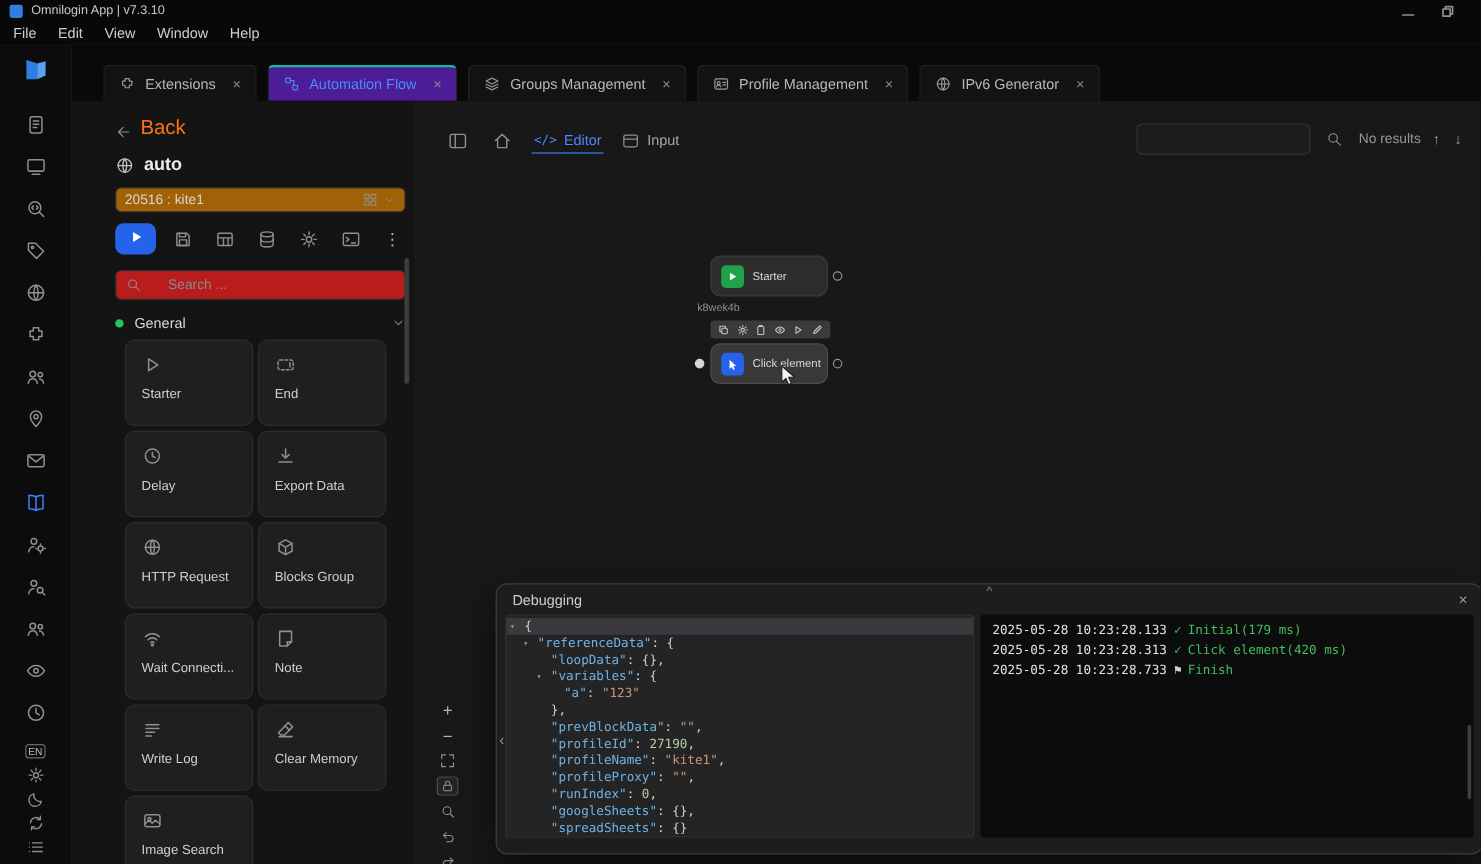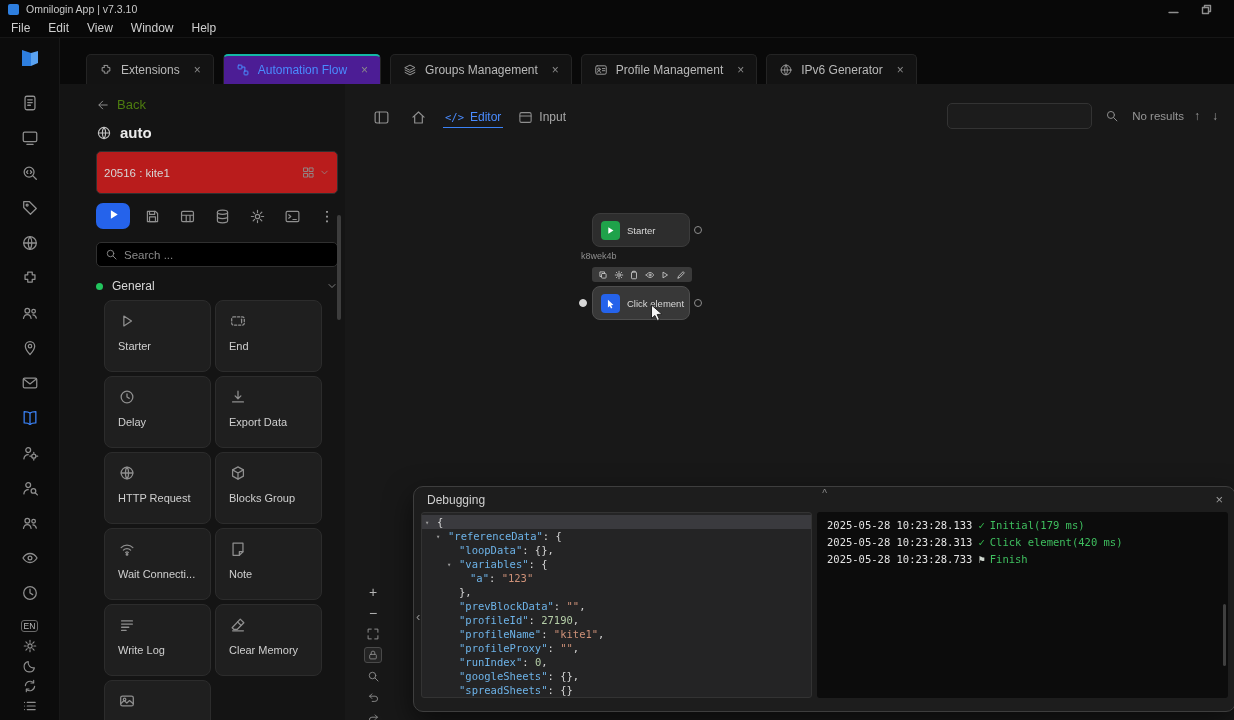--- a/index.html
+++ b/index.html
@@ -33,30 +33,30 @@
 .tabbar{height:46px;background:#090909;display:flex;align-items:flex-end;gap:9px;padding:0 0 0 26px}
 .tab{height:30px;display:flex;align-items:center;gap:8px;padding:0 10px 0 12px;background:#131313;border:1px solid #242424;border-bottom:none;border-radius:5px 5px 0 0;font-size:12px;color:#b9b9b9;white-space:nowrap}
 .tab svg.ic{stroke:#9a9a9a}
 .tab.active{background:#4c1d95;color:#4a8cff;border-top:2px solid #14b8a6}
 .tab.active svg.ic{stroke:#4a8cff}
 .tab-close{color:#8a8a8a;font-size:12px;margin-left:4px;padding:0 2px}
 
 
 .content{flex:1;display:flex;min-height:0}
 .left-panel{width:285px;background:#141414;position:relative;padding:13px 0 0 36px;flex:0 0 auto;overflow:hidden}
-.back-row{display:flex;align-items:flex-end;gap:7px;font-size:13px;color:#4d7c0f;width:70px}
+.back-row{display:flex;align-items:flex-end;gap:7px;font-size:17px;color:#f97316;width:70px}
 .flow-title-row{display:flex;align-items:center;gap:8px;margin-top:12px}
 .flow-title{font-size:15px;font-weight:bold;color:#ececec}
-.profile-select{margin-top:10px;width:242px;height:43px;background:#b91c1c;border:1px solid #303030;border-radius:5px;display:flex;align-items:center;padding:0 7px;font-size:11.5px;color:#d6d6d6}
+.profile-select{margin-top:10px;width:242px;height:21px;background:#a16207;border:1px solid #303030;border-radius:5px;display:flex;align-items:center;padding:0 7px;font-size:11.5px;color:#d6d6d6}
 .ps-icons{margin-left:auto;display:flex;align-items:center;gap:4px}
 .panel-toolbar{margin-top:9px;display:flex;align-items:center;gap:9px}
 .run-btn{width:34px;height:26px;background:#2563eb;border-radius:7px;display:flex;align-items:center;justify-content:center}
 .pt-btn{width:26px;height:26px;display:flex;align-items:center;justify-content:center;border-radius:5px}
 .more-v{font-size:14px;color:#bdbdbd}
-.panel-search{margin-top:13px;width:242px;height:25px;background:#000000;border:1px solid #303030;border-radius:5px;display:flex;align-items:center;gap:6px;padding:0 8px}
+.panel-search{margin-top:13px;width:242px;height:25px;background:#b91c1c;border:1px solid #303030;border-radius:5px;display:flex;align-items:center;gap:22px;padding:0 8px}
 .panel-search input{background:transparent;border:none;outline:none;color:#ddd;font-size:11.5px;width:180px;font-family:"Liberation Sans",sans-serif}
 .panel-search input::placeholder{color:#8a8a8a}
 .section-row{margin-top:12px;width:242px;display:flex;align-items:center;gap:9px;font-size:12px;color:#d8d8d8}
 .dot{width:7px;height:7px;border-radius:50%;background:#22c55e}
 .section-chev{margin-left:auto}
 .blocks-grid{margin:7px 0 0 8px;display:grid;grid-template-columns:107px 107px;gap:4px}
 .block-card{width:107px;height:72px;background:#1f1f1f;border:1px solid #2c2c2c;border-radius:8px;padding:11px 0 0 13px}
 .bc-label{display:block;margin-top:10px;font-size:11px;color:#cfcfcf;white-space:nowrap}
 .panel-thumb{position:absolute;right:4px;top:131px;width:4px;height:105px;background:#3d3d3d;border-radius:2px}
 

